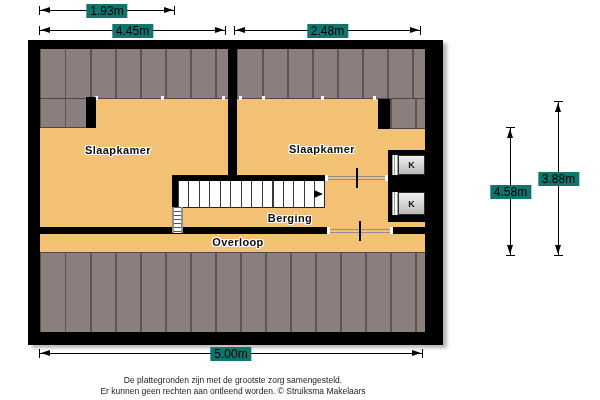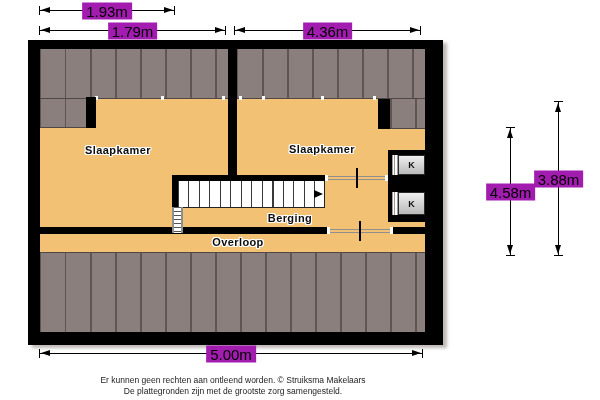--- a/index.html
+++ b/index.html
@@ -55,22 +55,22 @@
              border-top:3.5px solid transparent;border-bottom:3.5px solid transparent;border-right:9px solid #000;}
   .dim-h .ar{position:absolute;right:1px;top:-3px;width:0;height:0;
              border-top:3.5px solid transparent;border-bottom:3.5px solid transparent;border-left:9px solid #000;}
   .dim-v{position:absolute;width:1px;background:#000;}
   .dim-v .tt,.dim-v .tb{position:absolute;left:-4px;width:9px;height:1px;background:#000;}
   .dim-v .tt{top:-1px;} .dim-v .tb{bottom:-1px;}
   .dim-v .at{position:absolute;top:1px;left:-3.5px;width:0;height:0;
              border-left:3.5px solid transparent;border-right:3.5px solid transparent;border-bottom:9px solid #000;}
   .dim-v .ab{position:absolute;bottom:1px;left:-3.5px;width:0;height:0;
              border-left:3.5px solid transparent;border-right:3.5px solid transparent;border-top:9px solid #000;}
-  .dlabel{position:absolute;left:50%;top:50%;transform:translate(-50%,-50%);background:#a21caf;
-          padding:0 4px;font-size:15px;color:#000;white-space:nowrap;}
+  .dlabel{position:absolute;left:50%;top:50%;transform:translate(-50%,-50%);background:#0f766e;
+          padding:0 4px;font-size:12px;color:#000;white-space:nowrap;}
 
   .footer{position:absolute;left:16px;top:375px;width:434px;text-align:center;
           font-size:8.5px;line-height:11px;color:#1c1c1c;}
 </style>
 </head>
 <body>
 
 <div id="canvas">
 
   <div class="plan-bg"></div>
@@ -140,28 +140,28 @@
       <i class="tr"></i>
       <i class="al"></i>
       <i class="ar"></i>
     <span class="dlabel">1.93m</span>
   </div>
   <div class="dim-h" style="left:40px;top:30px;width:185px;">
     <i class="tl"></i>
       <i class="tr"></i>
       <i class="al"></i>
       <i class="ar"></i>
-    <span class="dlabel">1.79m</span>
+    <span class="dlabel">4.45m</span>
   </div>
   <div class="dim-h" style="left:235px;top:30px;width:185px;">
     <i class="tl"></i>
       <i class="tr"></i>
       <i class="al"></i>
       <i class="ar"></i>
-    <span class="dlabel">4.36m</span>
+    <span class="dlabel">2.48m</span>
   </div>
   <div class="dim-h" style="left:40px;top:353px;width:382px;">
     <i class="tl"></i>
       <i class="tr"></i>
       <i class="al"></i>
       <i class="ar"></i>
     <span class="dlabel">5.00m</span>
   </div>
 
   <div class="dim-v" style="left:510px;top:128px;height:127px;">
@@ -173,17 +173,17 @@
   </div>
   <div class="dim-v" style="left:558px;top:102px;height:153px;">
     <i class="tt"></i>
       <i class="tb"></i>
       <i class="at"></i>
       <i class="ab"></i>
     <span class="dlabel">3.88m</span>
   </div>
 
   <div class="footer">
+    <div>De plattegronden zijn met de grootste zorg samengesteld.</div>
     <div>Er kunnen geen rechten aan ontleend worden. © Struiksma Makelaars</div>
-    <div>De plattegronden zijn met de grootste zorg samengesteld.</div>
   </div>
 
 </div>
 
 </body></html>

